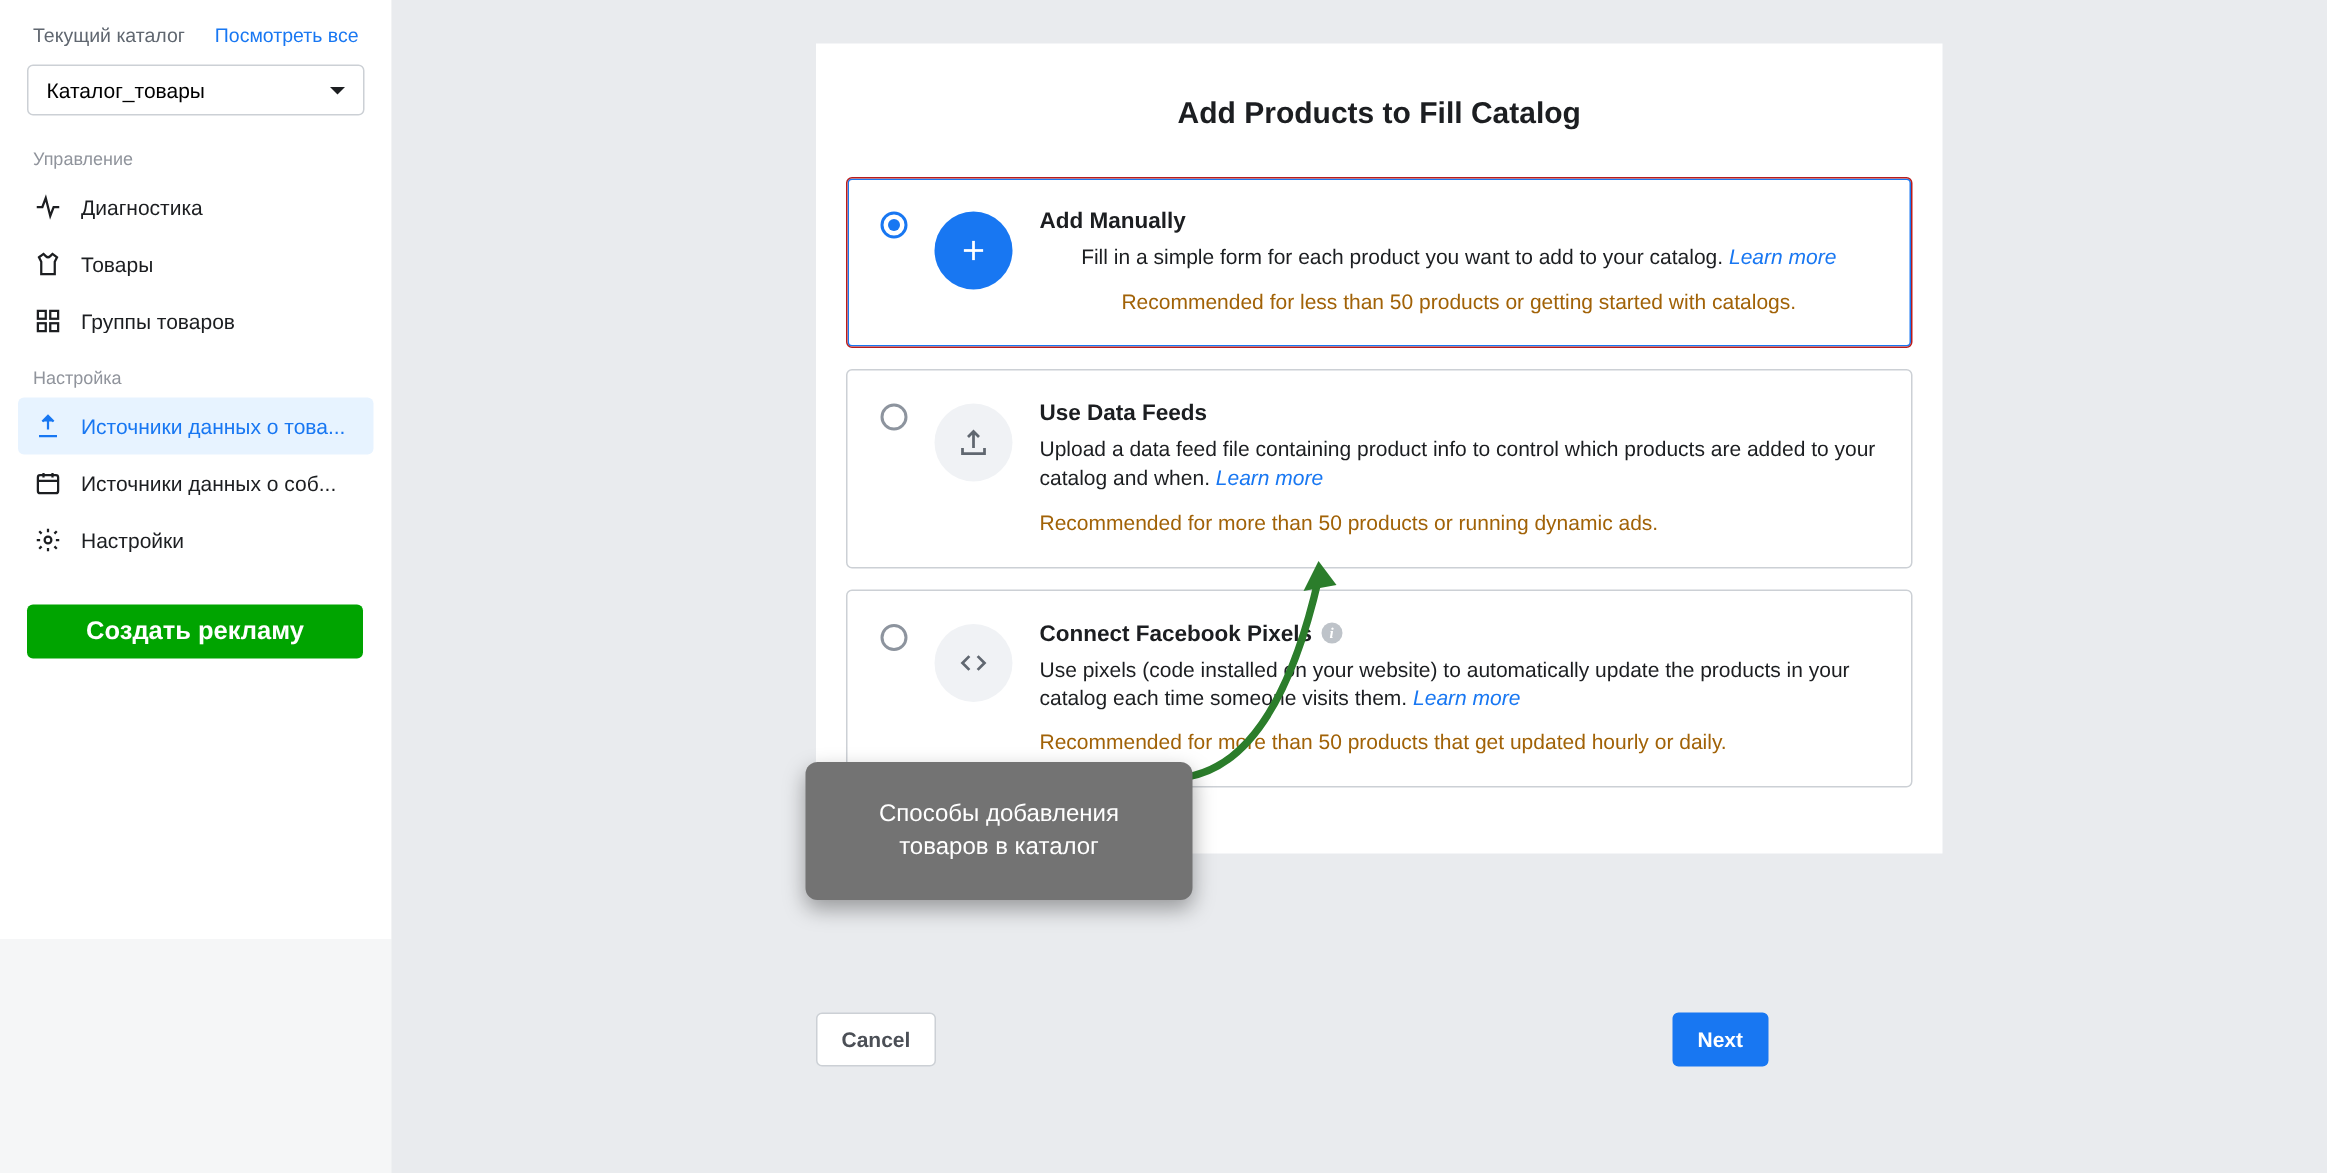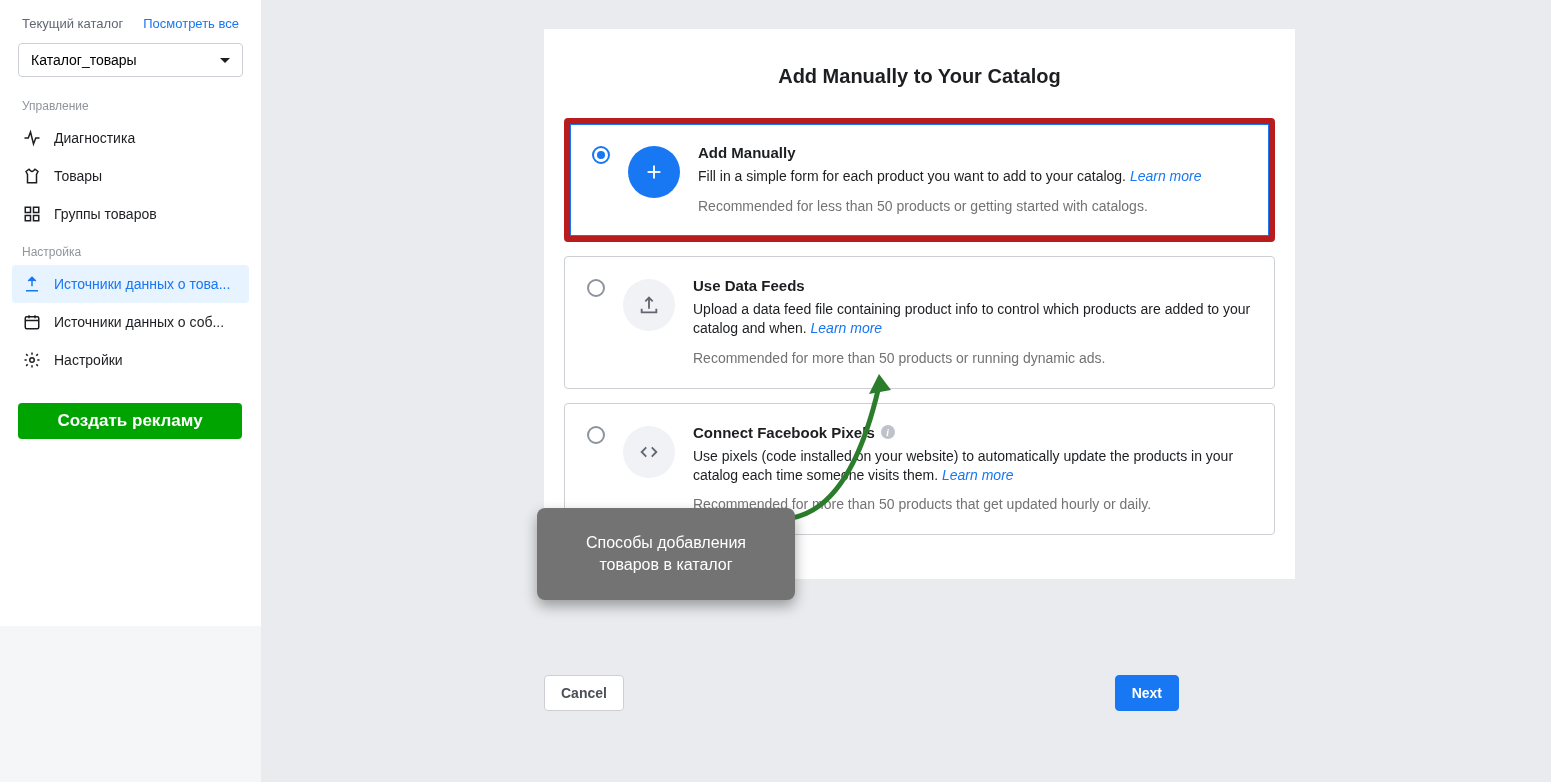--- a/index.html
+++ b/index.html
@@ -121,22 +121,23 @@
     border-radius: 4px;
     padding: 20px 22px 22px 22px;
     margin-bottom: 14px;
     display: flex;
     align-items: flex-start;
     gap: 18px;
     cursor: pointer;
     position: relative;
   }
   .option-card.selected {
-    border: 6px solid #b91c1c;
+    border: 1px solid #b91c1c;
     box-shadow: inset 0 0 0 1px #1877f2;
+    text-align: center;
   }
   .radio {
     width: 18px; height: 18px;
     border: 2px solid #8d949e;
     border-radius: 50%;
     flex-shrink: 0;
     margin-top: 2px;
     position: relative;
   }
   .option-card.selected .radio {
@@ -183,21 +184,21 @@
   }
   .option-desc {
     font-size: 14px;
     color: #1c1e21;
     line-height: 1.35;
     margin-bottom: 12px;
   }
   .option-desc a { color: #1877f2; text-decoration: none; cursor: pointer; font-style: italic; }
   .option-reco {
     font-size: 14px;
-    color: #737373;
+    color: #a16207;
   }
   .footer-row {
     position: absolute;
     left: 283px;
     top: 675px;
     width: 635px;
     display: flex;
     justify-content: space-between;
   }
   .btn {
@@ -324,21 +325,21 @@
     <span class="nav-label">Настройки</span>
   </div>
 
 
   <button class="create-ad-btn">Создать рекламу</button>
 </div>
 
 <div class="main">
 
   <div class="panel">
-    <div class="panel-title">Add Manually to Your Catalog</div>
+    <div class="panel-title">Add Products to Fill Catalog</div>
 
     <div class="option-card selected">
       <div class="radio"></div>
       <div class="option-icon blue">
         <svg width="22" height="22" viewBox="0 0 24 24" fill="none" stroke="#fff" stroke-width="2">
             <line x1="12" y1="5" x2="12" y2="19"></line>
             <line x1="5" y1="12" x2="19" y2="12"></line>
           </svg>
       </div>
       <div class="option-body">

